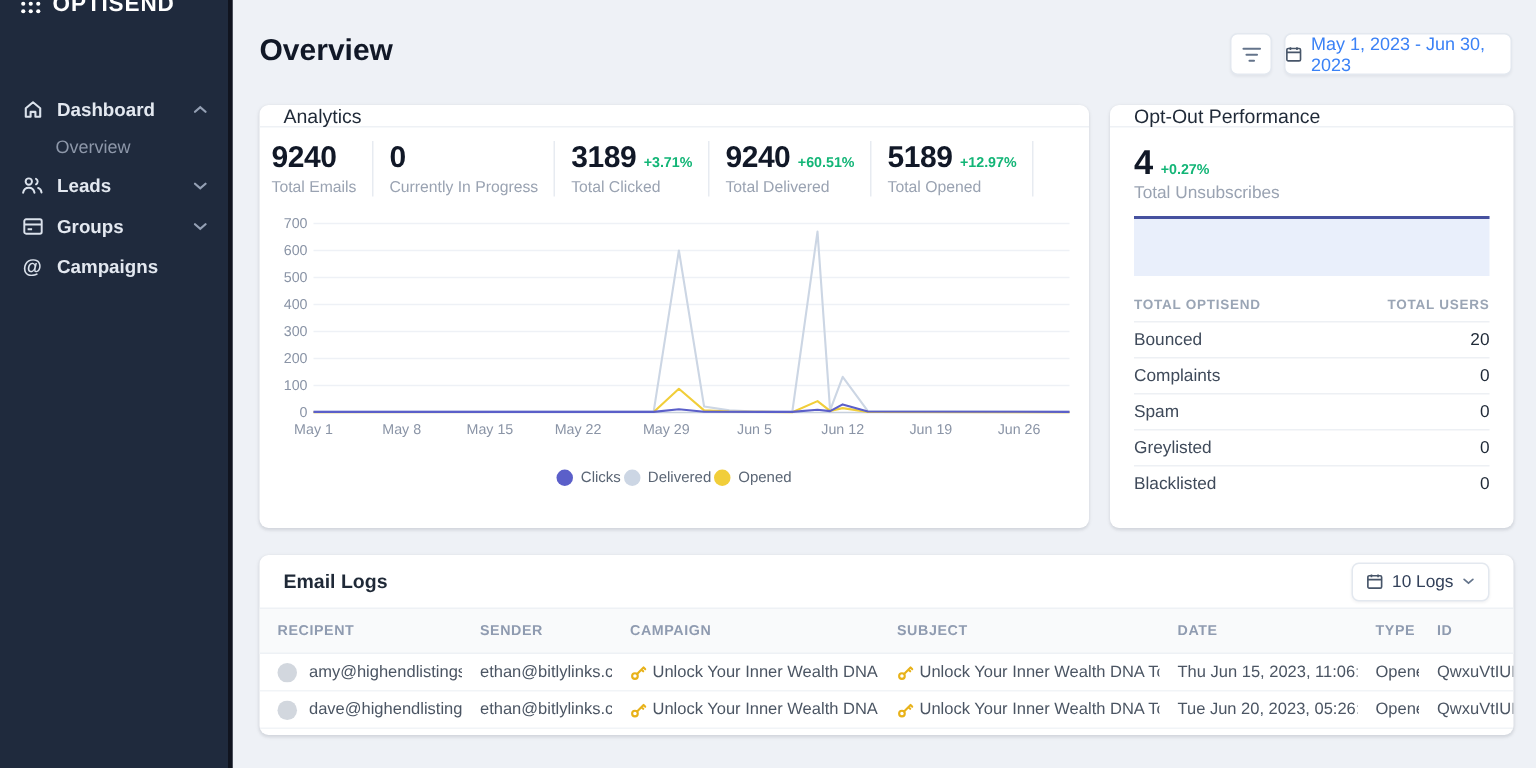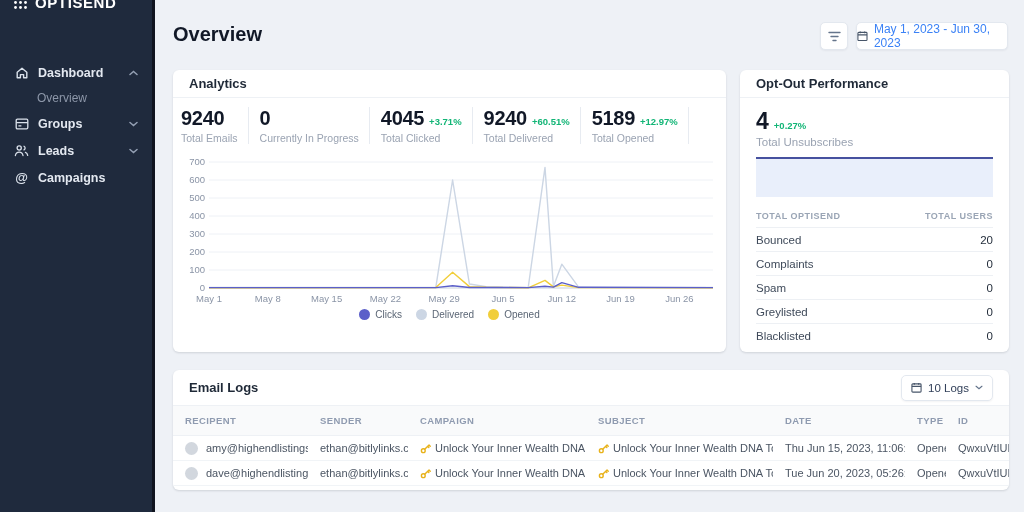--- a/index.html
+++ b/index.html
@@ -25,33 +25,33 @@
   
   .page-title{ position:absolute; left:173px; top:23px; font-size:20px; font-weight:700; color:#111827; }
   .btn{ background:#fff; border:1px solid #e3e8ef; border-radius:5px;
     box-shadow:0 1px 2px rgba(16,24,40,.05); display:flex; align-items:center; justify-content:center; }
   .filter-btn{ position:absolute; left:820px; top:22px; width:28px; height:28px; cursor:pointer; }
   .date-btn{ position:absolute; left:856px; top:22px; width:152px; height:28px; gap:6px;
     font-size:12px; color:#3b82f6; font-weight:500; cursor:pointer; }
   
   .card{ position:absolute; background:#fff; border-radius:6px;
     box-shadow:0 1px 2px rgba(16,24,40,.06), 0 1px 3px rgba(16,24,40,.08); }
-  .card-head{ height:28px; padding:0 16px; display:flex; align-items:center;
-    border-bottom:1px solid #eef1f5; font-size:13px; font-weight:700; color:#1f2937;text-align:right; }
+  .card-head{ height:15px; padding:0 16px; display:flex; align-items:center;
+    border-bottom:1px solid #eef1f5; font-size:13px; font-weight:400; color:#1f2937;text-align:right; }
   
   .analytics{ left:173px; top:70px; width:553px; height:282px; }
   .stats{ display:flex; padding:9px 8px 6px; }
   .stat{ padding-right:10px; margin-right:11px; border-right:1px solid #e7ebf1; }
   .stat-valrow{ display:flex; align-items:baseline; gap:5px; }
   .stat-val{ font-size:20px; font-weight:700; color:#111827; letter-spacing:-.3px; }
   .delta{ font-size:9.5px; font-weight:700; color:#12b576; }
   .stat-label{ font-size:10.5px; color:#9aa3b2; margin-top:2px; white-space:nowrap; }
   .chart-wrap{ padding:6px 12px 0; }
   .tick{ font-size:9.5px; fill:#8a94a6; }
-  .chart-legend{ display:flex; justify-content:center; gap:14px; margin-top:3px; }
+  .chart-legend{ display:flex; justify-content:center; gap:2px; margin-top:20px; }
   .legend-item{ display:flex; align-items:center; gap:5px; font-size:10px; color:#5b6675; cursor:pointer; }
   .legend-dot{ width:11px; height:11px; border-radius:50%; }
   
   .optout{ left:740px; top:70px; width:269px; height:282px; }
   .optout-body{ padding:10px 16px 0; }
   .optout-val{ font-size:23px; font-weight:700; color:#111827; }
   .optout-label{ font-size:11.5px; color:#9aa3b2; margin-top:1px; }
   .spark{ margin-top:9px; height:40px; background:#e9effb; border-top:2px solid #46519f; }
   .optout-table{ margin:10px 16px 0; }
   .optout-thead{ display:flex; justify-content:space-between; padding:4px 0 6px;
@@ -106,41 +106,41 @@
       <span>Dashboard</span>
       <span class="chev">
         <svg width="9" height="6" viewBox="0 0 9 6" fill="none" stroke="#94a0b4" stroke-width="1.5" stroke-linecap="round">
             <path d="M1 4.5 4.5 1.5 8 4.5"></path>
           </svg>
       </span>
     </div>
     <div class="nav-sub">Overview</div>
     <div class="nav-item">
       <span class="nav-icon">
-        <svg width="14" height="12" viewBox="0 0 14 12" fill="none" stroke="#dbe2ec" stroke-width="1.3" stroke-linejoin="round">
-          <rect x="1.2" y="1.2" width="11.6" height="9.6" rx="1.2"></rect>
-            <path d="M1.2 4.6h11.6M3.4 7.8h3"></path>
-        </svg>
-      </span>
-      <span>Groups</span>
-      <span class="chev">
-        <svg width="9" height="6" viewBox="0 0 9 6" fill="none" stroke="#94a0b4" stroke-width="1.5" stroke-linecap="round">
-            <path d="M1 1.5 4.5 4.5 8 1.5"></path>
-          </svg>
-      </span>
-    </div>
-    <div class="nav-item">
-      <span class="nav-icon">
         <svg width="15" height="13" viewBox="0 0 15 13" fill="none" stroke="#dbe2ec" stroke-width="1.3" stroke-linecap="round">
           <circle cx="5.2" cy="4" r="2.1"></circle>
             <path d="M1.4 11.5c.4-2.2 1.9-3.4 3.8-3.4s3.4 1.2 3.8 3.4"></path>
           <path d="M10 2.2a2.1 2.1 0 0 1 0 3.7M11.4 8.3c1.2.4 2 1.4 2.3 3"></path>
         </svg>
       </span>
       <span>Leads</span>
+      <span class="chev">
+        <svg width="9" height="6" viewBox="0 0 9 6" fill="none" stroke="#94a0b4" stroke-width="1.5" stroke-linecap="round">
+            <path d="M1 1.5 4.5 4.5 8 1.5"></path>
+          </svg>
+      </span>
+    </div>
+    <div class="nav-item">
+      <span class="nav-icon">
+        <svg width="14" height="12" viewBox="0 0 14 12" fill="none" stroke="#dbe2ec" stroke-width="1.3" stroke-linejoin="round">
+          <rect x="1.2" y="1.2" width="11.6" height="9.6" rx="1.2"></rect>
+            <path d="M1.2 4.6h11.6M3.4 7.8h3"></path>
+        </svg>
+      </span>
+      <span>Groups</span>
       <span class="chev">
         <svg width="9" height="6" viewBox="0 0 9 6" fill="none" stroke="#94a0b4" stroke-width="1.5" stroke-linecap="round">
             <path d="M1 1.5 4.5 4.5 8 1.5"></path>
           </svg>
       </span>
     </div>
     <div class="nav-item">
       <span class="nav-icon">
           <span class="at-glyph">@</span>
         </span>
@@ -177,21 +177,21 @@
     </div>
     <div class="stat">
       <div class="stat-valrow">
           <span class="stat-val">0</span>
           <span class="delta"></span>
         </div>
       <div class="stat-label">Currently In Progress</div>
     </div>
     <div class="stat">
       <div class="stat-valrow">
-          <span class="stat-val">4045</span>
+          <span class="stat-val">3189</span>
           <span class="delta">+3.71%</span>
         </div>
       <div class="stat-label">Total Clicked</div>
     </div>
     <div class="stat">
       <div class="stat-valrow">
           <span class="stat-val">9240</span>
           <span class="delta">+60.51%</span>
         </div>
       <div class="stat-label">Total Delivered</div>

